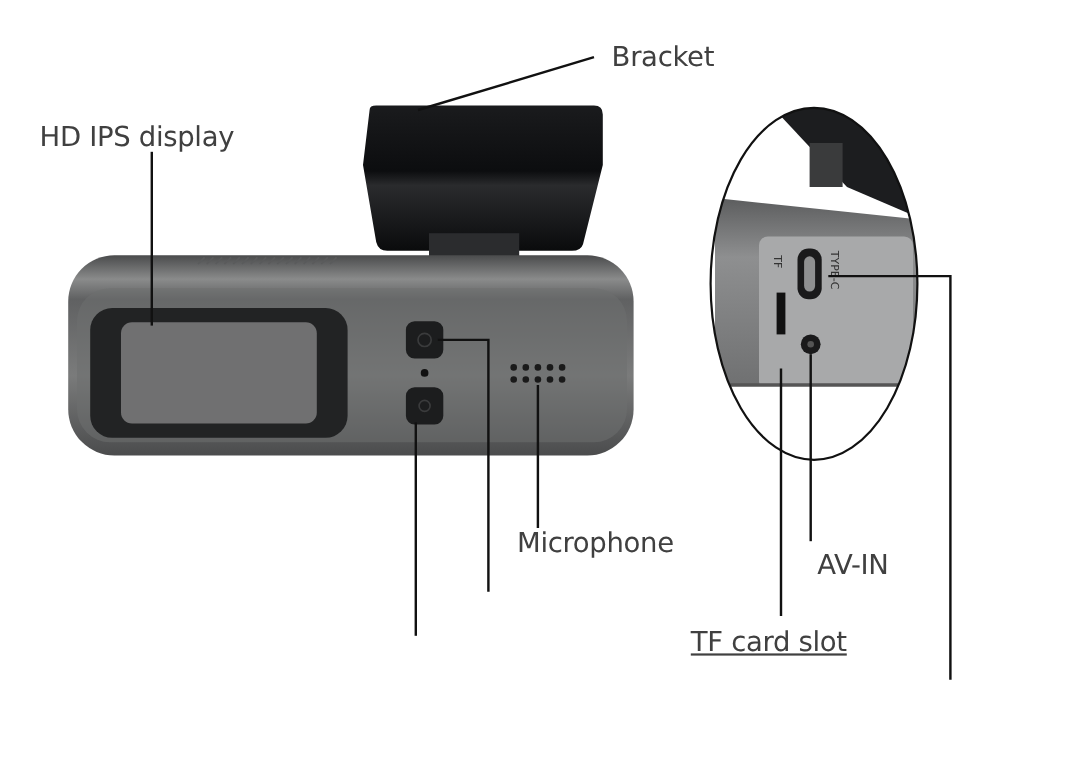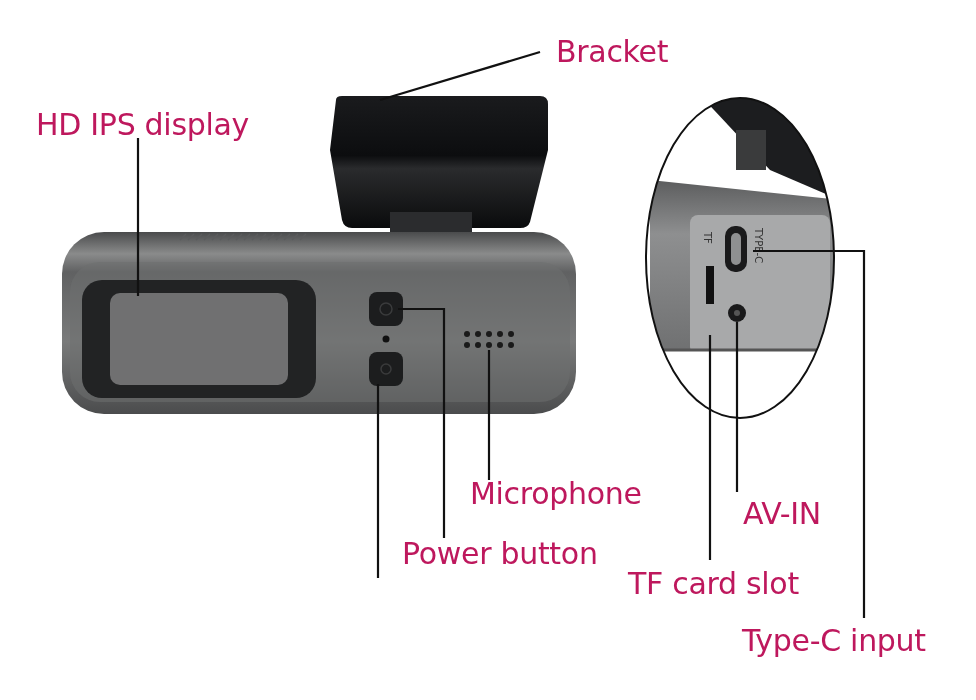--- a/index.html
+++ b/index.html
@@ -1,18 +1,18 @@
 <!DOCTYPE html>
 <html><head>
 <meta charset="utf-8">
 <style>
   html,body{margin:0;padding:0;background:#ffffff;}
   body{width:976px;height:700px;overflow:hidden;position:relative;font-family:"DejaVu Sans","Liberation Sans",sans-serif;}
   #stage{position:absolute;left:0;top:0;width:976px;height:700px;}
-  .lbl{position:absolute;color:#be185d;font-size:30px;line-height:28px;white-space:nowrap;letter-spacing:-0.3px;}
+  .lbl{position:absolute;color:#404040;font-size:25px;line-height:28px;white-space:nowrap;letter-spacing:-0.3px;}
 </style>
 </head>
 <body>
 
 <div id="stage">
   <svg width="976" height="700" viewBox="0 0 976 700" xmlns="http://www.w3.org/2000/svg">
     <defs>
       <linearGradient id="bodyGrad" x1="0" y1="0" x2="0" y2="1">
         <stop offset="0" stop-color="#4a4b4c"></stop>
         <stop offset="0.12" stop-color="#8a8b8b"></stop>
@@ -121,17 +121,15 @@
       <line x1="737" y1="322" x2="737" y2="492"></line>
       <line x1="710" y1="335" x2="710" y2="560"></line>
       <polyline points="753,251 864,251 864,618"></polyline>
     </g>
   </svg>
 
   
   <div class="lbl" style="left:556px;top:38px;">Bracket</div>
   <div class="lbl" style="left:36px;top:111px;">HD IPS display</div>
   <div class="lbl" style="left:470px;top:480px;">Microphone</div>
-  <div class="lbl" style="left:402px;top:540px;">Power button</div>
   <div class="lbl" style="left:712px;top:500px;padding-left:31px;">AV-IN</div>
-  <div class="lbl" style="left:628px;top:570px;">TF card slot</div>
-  <div class="lbl" style="left:742px;top:627px;">Type-C input</div>
+  <div class="lbl" style="left:628px;top:570px;text-decoration:underline;">TF card slot</div>
 </div>
 
 </body></html>

